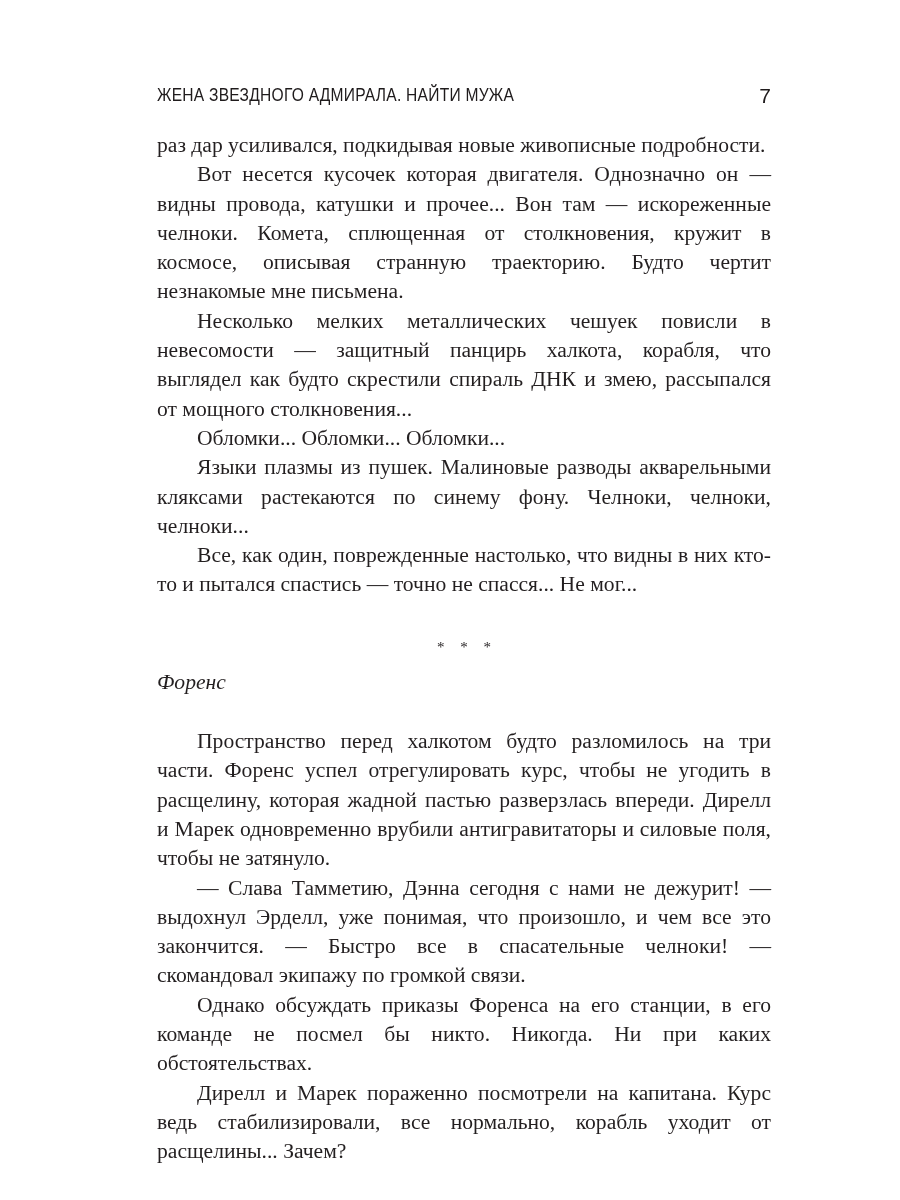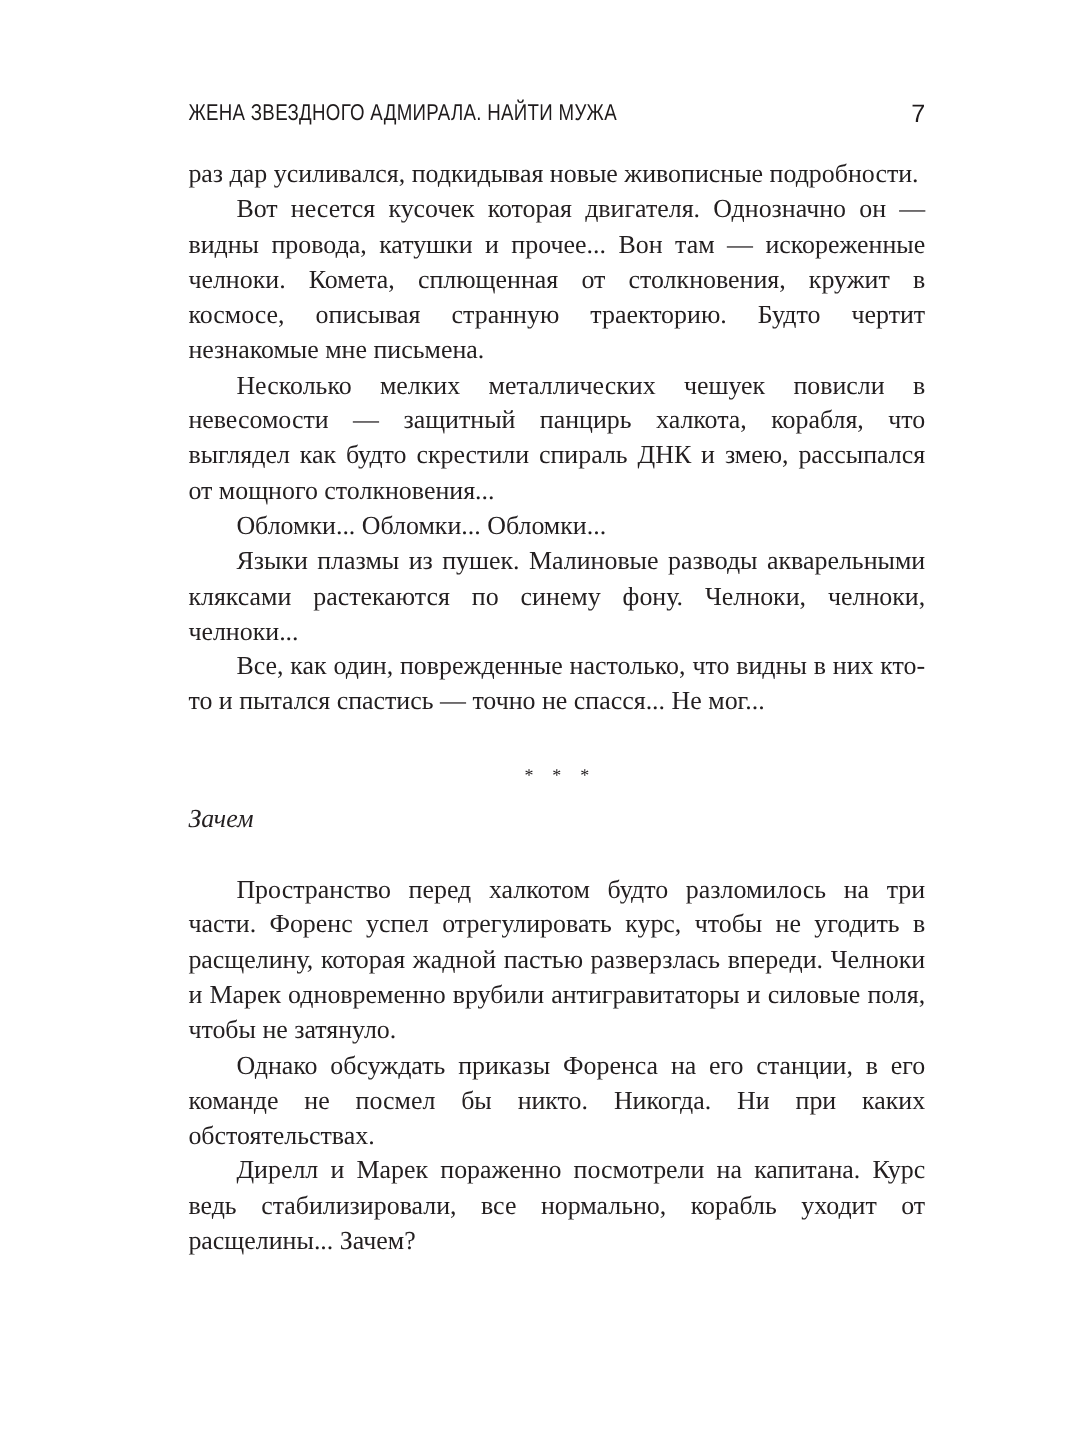--- a/index.html
+++ b/index.html
@@ -95,19 +95,20 @@
   <div class="body-text">
     <p class="no-indent">раз дар усиливался, подкидывая новые живописные подробности.</p>
     <p>Вот несется кусочек которая двигателя. Однозначно он — видны провода, катушки и прочее... Вон там — искореженные челноки. Комета, сплющенная от столкновения, кружит в космосе, описывая странную траекторию. Будто чертит незнакомые мне письмена.</p>
     <p>Несколько мелких металлических чешуек повисли в невесомости — защитный панцирь халкота, корабля, что выглядел как будто скрестили спираль ДНК и змею, рассыпался от мощного столкновения...</p>
     <p>Обломки... Обломки... Обломки...</p>
     <p>Языки плазмы из пушек. Малиновые разводы акварельными кляксами растекаются по синему фону. Челноки, челноки, челноки...</p>
     <p>Все, как один, поврежденные настолько, что видны в них кто-то и пытался спастись — точно не спасся... Не мог...</p>
 
     <div class="separator">* * *</div>
 
-    <p class="pov-name">Зачем</p>
+    <p class="pov-name">Форенс</p>
 
-    <p>Пространство перед халкотом будто разломилось на три части. Форенс успел отрегулировать курс, чтобы не угодить в расщелину, которая жадной пастью разверзлась впереди. Челноки и Марек одновременно врубили антигравитаторы и силовые поля, чтобы не затянуло.</p>
+    <p>Пространство перед халкотом будто разломилось на три части. Форенс успел отрегулировать курс, чтобы не угодить в расщелину, которая жадной пастью разверзлась впереди. Дирелл и Марек одновременно врубили антигравитаторы и силовые поля, чтобы не затянуло.</p>
+    <p>— Слава Тамметию, Дэнна сегодня с нами не дежурит! — выдохнул Эрделл, уже понимая, что произошло, и чем все это закончится. — Быстро все в спасательные челноки! — скомандовал экипажу по громкой связи.</p>
     <p>Однако обсуждать приказы Форенса на его станции, в его команде не посмел бы никто. Никогда. Ни при каких обстоятельствах.</p>
     <p>Дирелл и Марек пораженно посмотрели на капитана. Курс ведь стабилизировали, все нормально, корабль уходит от расщелины... Зачем?</p>
   </div>
 </div>
 
 </body></html>

